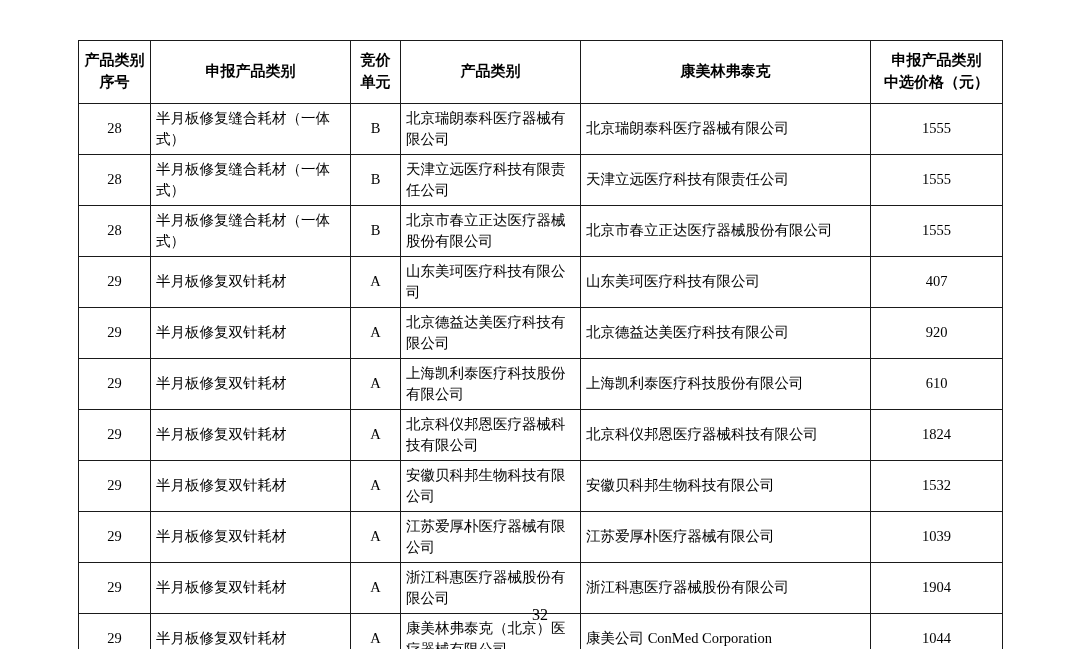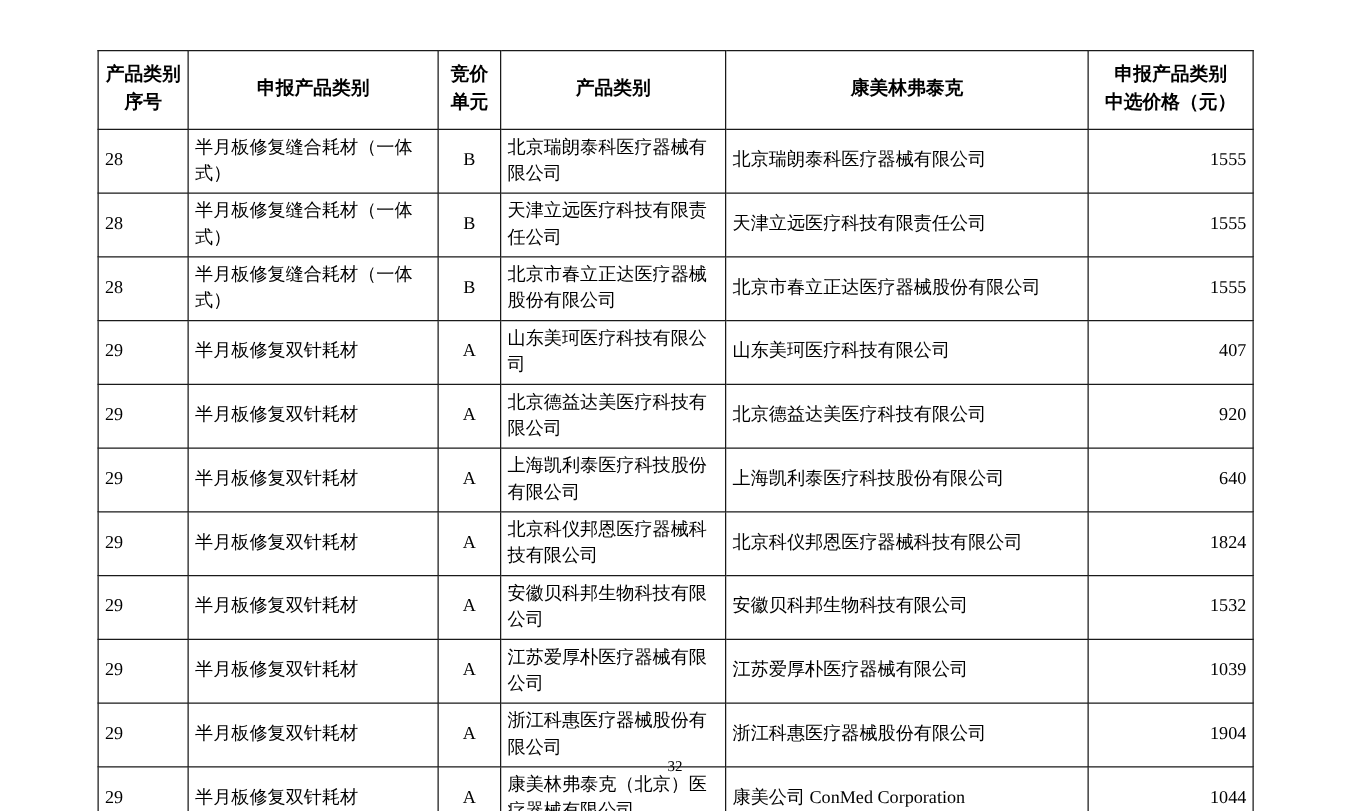--- a/index.html
+++ b/index.html
@@ -49,36 +49,36 @@
     font-size: 15px;
   }
   
   col.c0 { width: 72px; }
   col.c1 { width: 200px; }
   col.c2 { width: 50px; }
   col.c3 { width: 180px; }
   col.c4 { width: 290px; }
   col.c5 { width: 132px; }
 
-  td.c-idx   { text-align: left; }
+  td.c-idx   { text-align: center; }
   td.c-cat   { text-align: left; }
   td.c-unit  { text-align: center; }
   td.c-firm  { text-align: left; padding-left: 8px; }
   td.c-reg   { text-align: left; padding-left: 10px; }
-  td.c-price { text-align: right; font-family: Liberation Serif, serif; }
+  td.c-price { text-align: center; font-family: Liberation Serif, serif; }
 
   .hdr-line { display: block; }
 
   .page-number {
     position: absolute;
     left: 0;
     top: 606px;
     width: 1080px;
     text-align: center;
-    font-size: 12px;
+    font-size: 16px;
     font-family: "Liberation Serif", serif;
   }
 </style>
 </head>
 <body>
 
 <div class="page">
   <div class="table-wrap">
     <table class="doc-table">
       <colgroup>
@@ -154,21 +154,21 @@
           <td class="c-firm">北京德益达美医疗科技有限公司</td>
           <td class="c-reg">北京德益达美医疗科技有限公司</td>
           <td class="c-price">920</td>
         </tr>
         <tr>
           <td class="c-idx">29</td>
           <td class="c-cat">半月板修复双针耗材</td>
           <td class="c-unit">A</td>
           <td class="c-firm">上海凯利泰医疗科技股份有限公司</td>
           <td class="c-reg">上海凯利泰医疗科技股份有限公司</td>
-          <td class="c-price">640</td>
+          <td class="c-price">610</td>
         </tr>
         <tr>
           <td class="c-idx">29</td>
           <td class="c-cat">半月板修复双针耗材</td>
           <td class="c-unit">A</td>
           <td class="c-firm">北京科仪邦恩医疗器械科技有限公司</td>
           <td class="c-reg">北京科仪邦恩医疗器械科技有限公司</td>
           <td class="c-price">1824</td>
         </tr>
         <tr>

